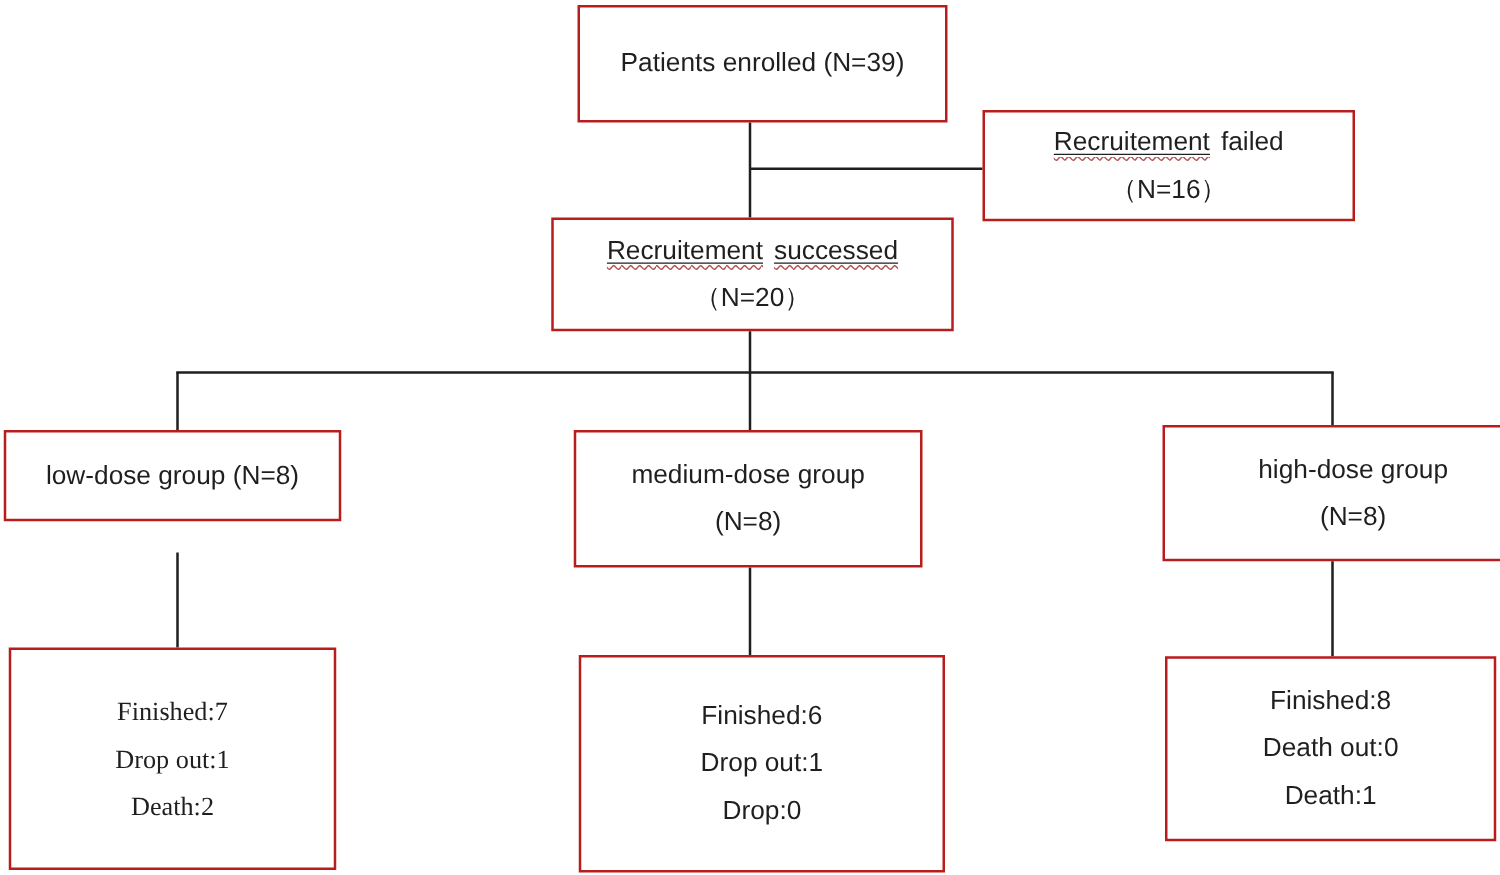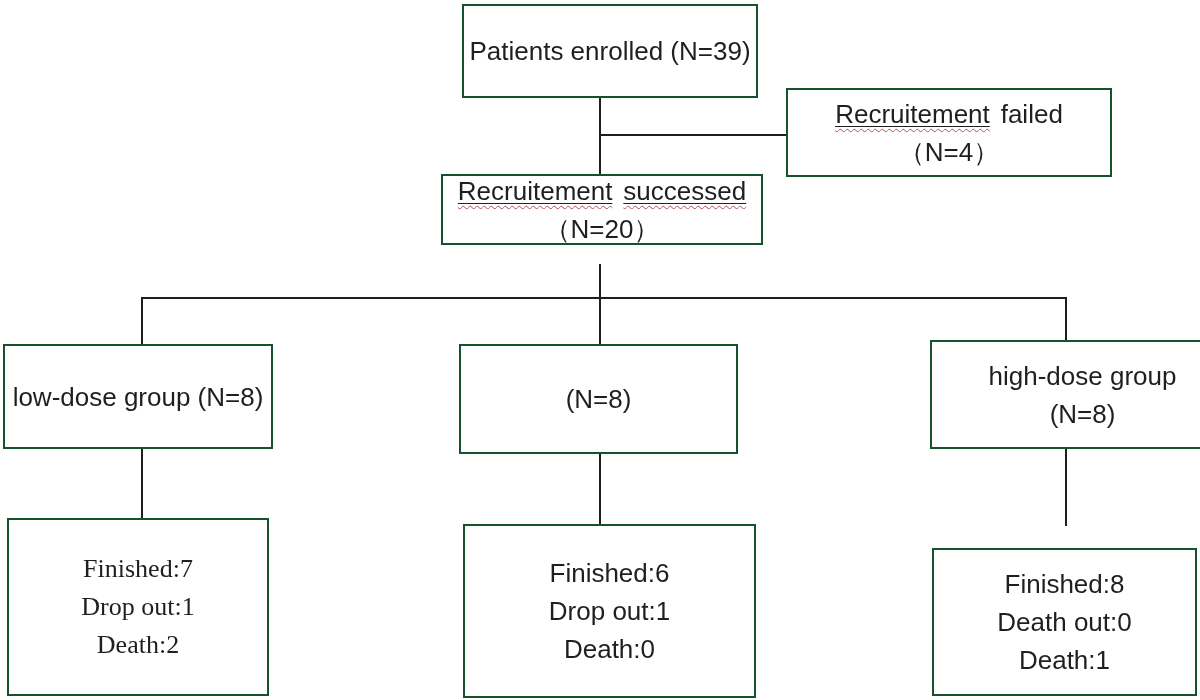--- a/index.html
+++ b/index.html
@@ -11,28 +11,28 @@
     position: relative;
     width: 1200px;
     height: 700px;
     background: #ffffff;
     font-family: "Liberation Sans", sans-serif;
     overflow: hidden;
   }
   .box {
     position: absolute;
     box-sizing: border-box;
-    border: 2px solid #14532d;
+    border: 2px solid #b91c1c;
     background: #ffffff;
     display: flex;
     flex-direction: column;
     align-items: center;
     justify-content: center;
     text-align: center;
-    font-size: 26px;
+    font-size: 21px;
     color: #1f1f1f;
     line-height: 38px;
     z-index: 2;
   }
   .box .bline { display: block; }
   .line {
     position: absolute;
     background: #1f1f1f;
     z-index: 1;
   }
@@ -48,28 +48,28 @@
     text-decoration-line: underline;
     text-decoration-style: wavy;
     text-decoration-color: #b25050;
     text-decoration-thickness: 1px;
     text-underline-offset: 5px;
   }
   .gap-left { margin-left: 0.42em; }
 
   
   #box-enrolled        { left: 462px; top: 4px;   width: 296px; height: 94px; }
-  #box-failed          { left: 786px; top: 88px;  width: 326px; height: 89px; }
-  #box-successed       { left: 441px; top: 174px; width: 322px; height: 71px; }
-  #box-low             { left: 3px;   top: 344px; width: 270px; height: 105px; }
+  #box-failed          { left: 786px; top: 88px;  width: 298px; height: 89px; }
+  #box-successed       { left: 441px; top: 174px; width: 322px; height: 91px; }
+  #box-low             { left: 3px;   top: 344px; width: 270px; height: 73px; }
   #box-medium          { left: 459px; top: 344px; width: 279px; height: 110px; }
   #box-high            { left: 930px; top: 340px; width: 305px; height: 109px; text-align: center; }
   #box-low-outcome     { left: 7px;   top: 518px; width: 262px; height: 178px; font-family: Liberation Serif, serif; }
   #box-medium-outcome  { left: 463px; top: 524px; width: 293px; height: 174px; }
-  #box-high-outcome    { left: 932px; top: 548px; width: 265px; height: 148px; align-items: center; }
+  #box-high-outcome    { left: 932px; top: 525px; width: 265px; height: 148px; align-items: center; }
 
   
   #l-enrolled-down   { left: 599px;  top: 97px;  width: 2px;   height: 78px; }
   #l-failed-branch   { left: 600px;  top: 134px; width: 187px; height: 2px; }
   #l-successed-down  { left: 599px;  top: 264px; width: 2px;   height: 81px; }
   #l-distribution    { left: 141px;  top: 297px; width: 926px; height: 2px; }
   #l-left-drop       { left: 141px;  top: 298px; width: 2px;   height: 47px; }
   #l-right-drop      { left: 1065px; top: 298px; width: 2px;   height: 43px; }
   #l-low-down        { left: 141px;  top: 442px; width: 2px;   height: 77px; }
   #l-medium-down     { left: 599px;  top: 452px; width: 2px;   height: 73px; }
@@ -91,53 +91,54 @@
   <div class="line" id="l-high-down"></div>
 
   <div class="box" id="box-enrolled">
     <span class="bline">Patients enrolled (N=39)</span>
   </div>
 
   <div class="box" id="box-failed">
     <span class="bline">
       <span class="mw"><span class="wavy">Recruitement</span></span><span class="gap-left">failed</span>
     </span>
-    <span class="bline">（N=4）</span>
+    <span class="bline">（N=16）</span>
   </div>
 
   <div class="box" id="box-successed">
     <span class="bline">
       <span class="mw"><span class="wavy">Recruitement</span></span><span class="mw gap-left"><span class="wavy">successed</span></span>
     </span>
     <span class="bline">（N=20）</span>
   </div>
 
   <div class="box" id="box-low">
     <span class="bline">low-dose group (N=8)</span>
   </div>
 
   <div class="box" id="box-medium">
+    <span class="bline">medium-dose group</span>
     <span class="bline">(N=8)</span>
   </div>
 
   <div class="box" id="box-high">
     <span class="bline">high-dose group</span>
     <span class="bline">(N=8)</span>
   </div>
 
   <div class="box" id="box-low-outcome">
     <span class="bline">Finished:7</span>
     <span class="bline">Drop out:1</span>
     <span class="bline">Death:2</span>
   </div>
 
   <div class="box" id="box-medium-outcome">
     <span class="bline">Finished:6</span>
     <span class="bline">Drop out:1</span>
-    <span class="bline">Death:0</span>
+    <span class="bline">Drop:0</span>
   </div>
 
   <div class="box" id="box-high-outcome">
     <span class="bline">Finished:8</span>
     <span class="bline">Death out:0</span>
     <span class="bline">Death:1</span>
   </div>
 
 </div>
 

